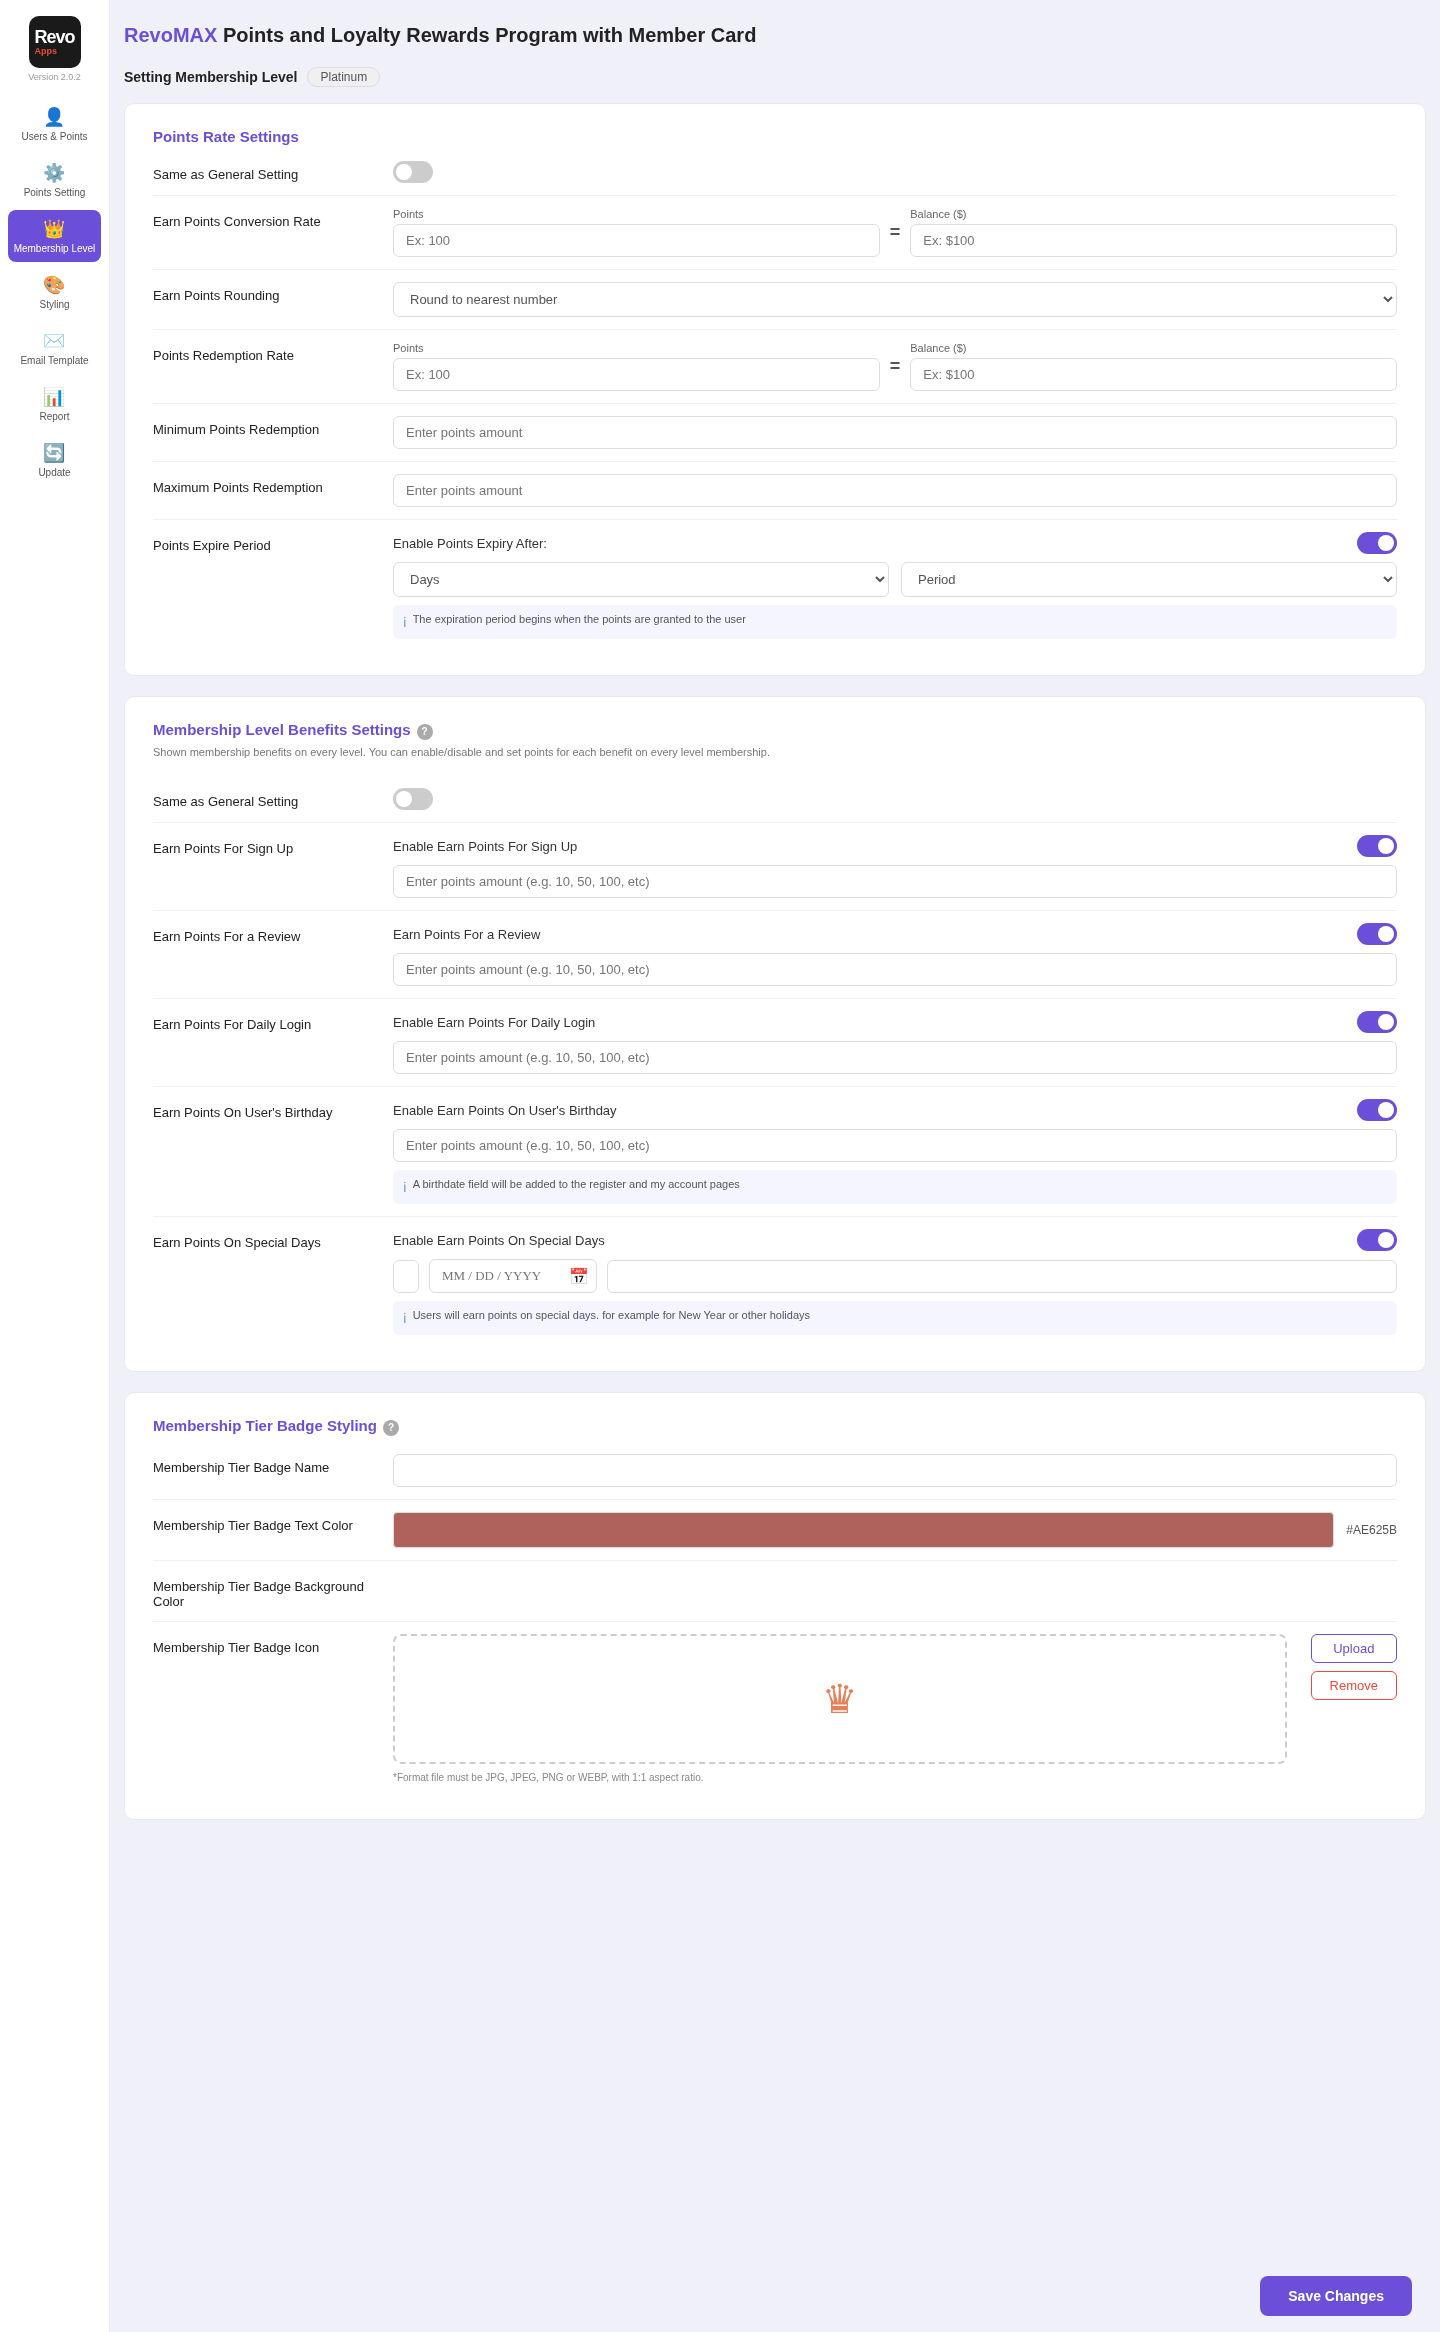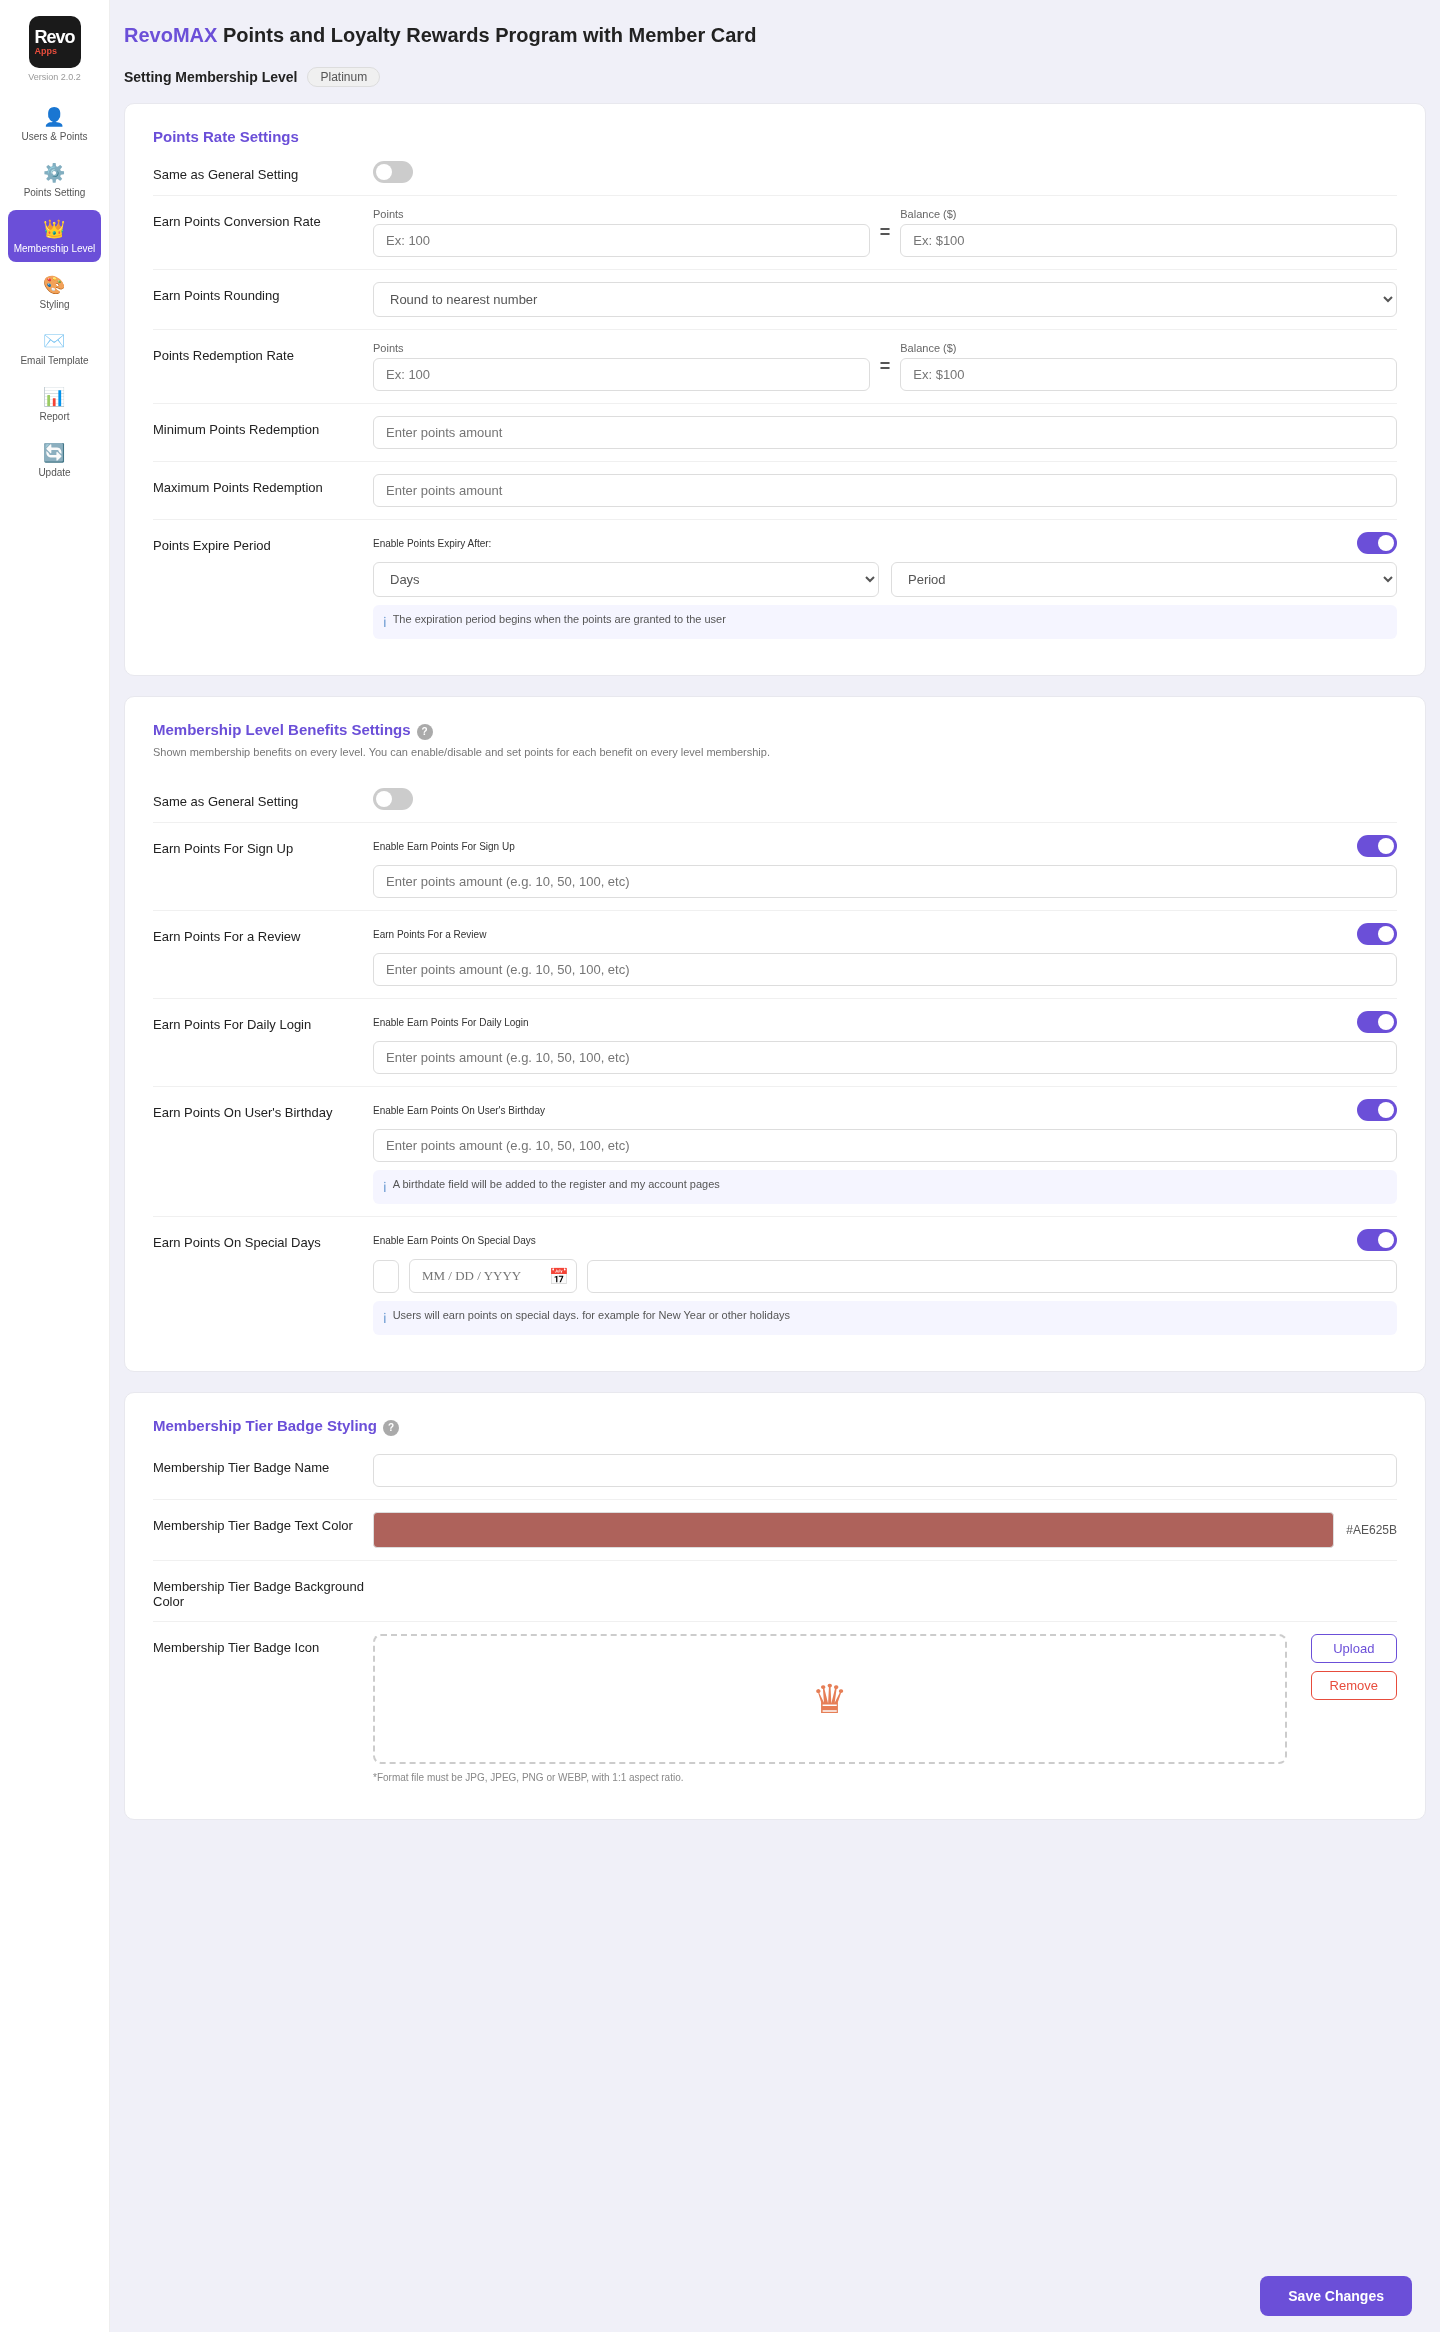--- a/index.html
+++ b/index.html
@@ -135,20 +135,21 @@
       color: #777;
       margin-bottom: 18px;
     }
 
     
     .form-row {
       display: flex;
       align-items: flex-start;
       padding: 12px 0;
       border-bottom: 1px solid #f0f0f0;
+      gap: 20px;
     }
     .form-row:last-child { border-bottom: none; }
     .form-label {
       width: 220px;
       min-width: 220px;
       font-size: 13px;
       font-weight: 500;
       color: #222;
       padding-top: 6px;
     }
@@ -237,21 +238,21 @@
     }
 
     
     .enable-row {
       display: flex;
       align-items: center;
       justify-content: space-between;
       margin-bottom: 8px;
     }
     .enable-label {
-      font-size: 10px;
+      font-size: 13px;
       color: #333;
     }
 
     
     .pts-balance-row {
       display: flex;
       align-items: center;
       gap: 10px;
     }
     .pts-balance-row .col-label {

